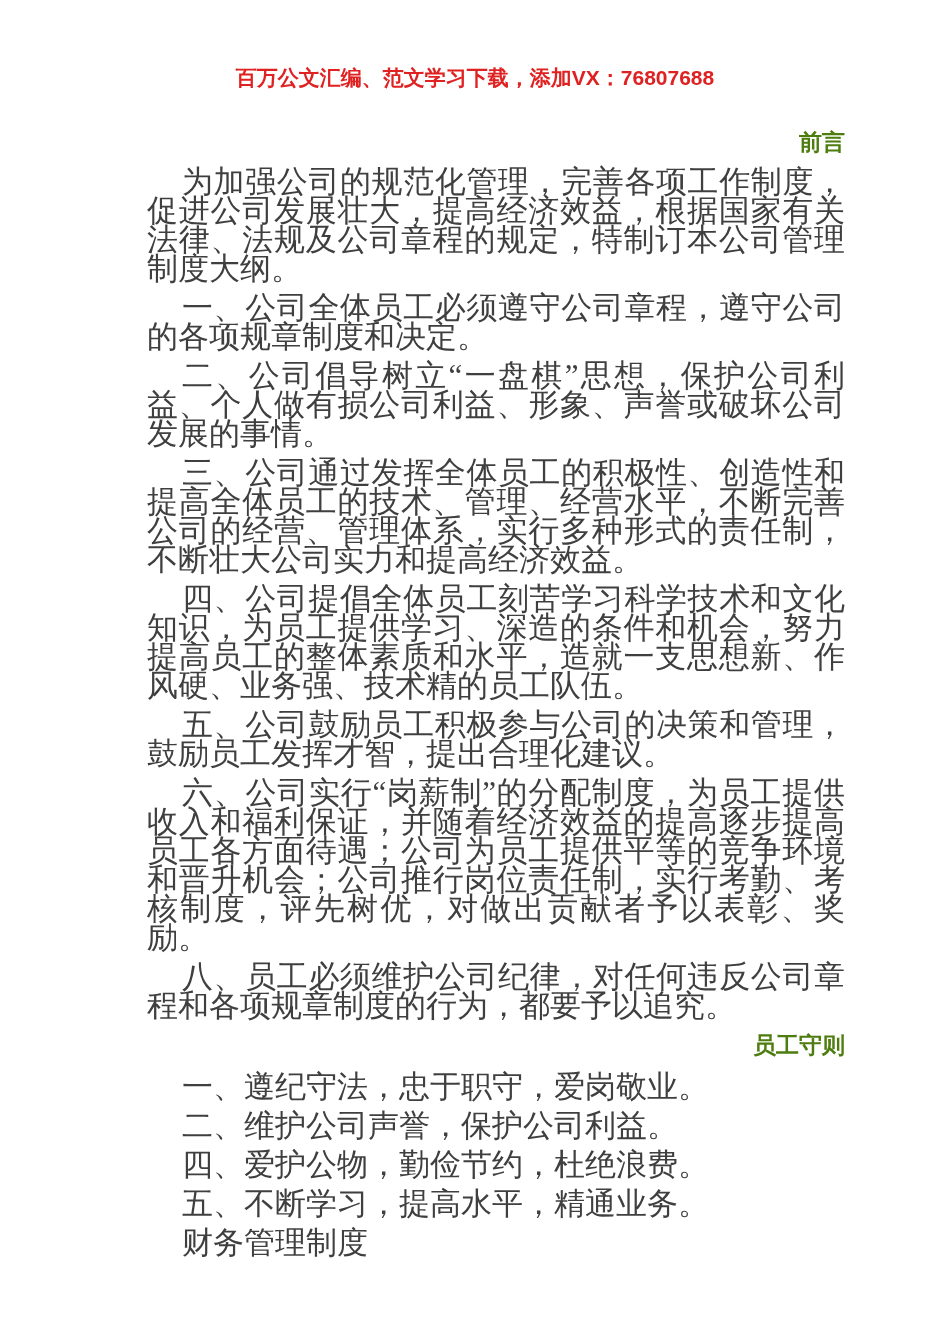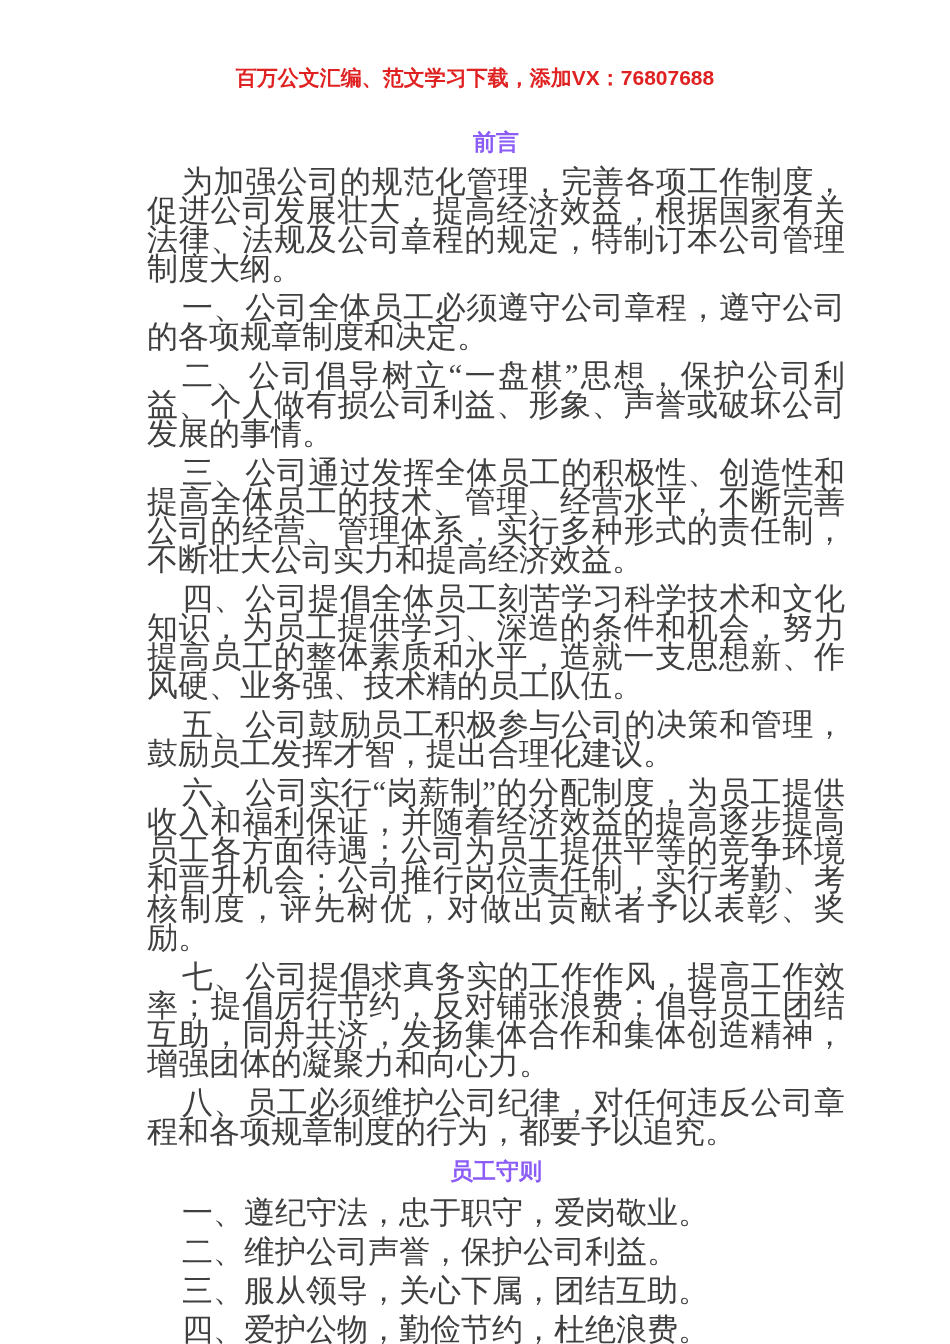--- a/index.html
+++ b/index.html
@@ -21,26 +21,26 @@
     margin-left: -147px;
     margin-right: -105px;
     text-align: center;
     font-family: "Liberation Sans", "DejaVu Sans", sans-serif;
     font-weight: bold;
     font-size: 21px;
     line-height: 27px;
     color: #e02121;
   }
   .sec-title {
-    text-align: center;
+    text-align: right;
     font-family: "Liberation Sans", "DejaVu Sans", sans-serif;
     font-weight: bold;
     font-size: 23px;
     line-height: 30px;
-    color: #8b5cf6;
+    color: #4d7c0f;
     margin: 36px 0 10px 0;
   }
   .section.second .sec-title {
     margin: 4px 0 12px 0;
   }
   .paras .para {
     font-size: 31px;
     line-height: 29px;
     text-align: justify;
     text-indent: 35px;
@@ -58,30 +58,28 @@
   <div class="section first">
     <h1 class="sec-title">前言</h1>
     <div class="paras">
         <p class="para">为加强公司的规范化管理，完善各项工作制度，促进公司发展壮大，提高经济效益，根据国家有关法律、法规及公司章程的规定，特制订本公司管理制度大纲。</p>
         <p class="para">一、公司全体员工必须遵守公司章程，遵守公司的各项规章制度和决定。</p>
         <p class="para">二、公司倡导树立“一盘棋”思想，保护公司利益、个人做有损公司利益、形象、声誉或破坏公司发展的事情。</p>
         <p class="para">三、公司通过发挥全体员工的积极性、创造性和提高全体员工的技术、管理、经营水平，不断完善公司的经营、管理体系，实行多种形式的责任制，不断壮大公司实力和提高经济效益。</p>
         <p class="para">四、公司提倡全体员工刻苦学习科学技术和文化知识，为员工提供学习、深造的条件和机会，努力提高员工的整体素质和水平，造就一支思想新、作风硬、业务强、技术精的员工队伍。</p>
         <p class="para">五、公司鼓励员工积极参与公司的决策和管理，鼓励员工发挥才智，提出合理化建议。</p>
         <p class="para">六、公司实行“岗薪制”的分配制度，为员工提供收入和福利保证，并随着经济效益的提高逐步提高员工各方面待遇；公司为员工提供平等的竞争环境和晋升机会；公司推行岗位责任制，实行考勤、考核制度，评先树优，对做出贡献者予以表彰、奖励。</p>
-        <p class="para">七、公司提倡求真务实的工作作风，提高工作效率；提倡厉行节约，反对铺张浪费；倡导员工团结互助，同舟共济，发扬集体合作和集体创造精神，增强团体的凝聚力和向心力。</p>
         <p class="para">八、员工必须维护公司纪律，对任何违反公司章程和各项规章制度的行为，都要予以追究。</p>
       </div>
   </div>
 
   <div class="section second">
     <h1 class="sec-title">员工守则</h1>
     <div class="paras">
         <p class="para">一、遵纪守法，忠于职守，爱岗敬业。</p>
         <p class="para">二、维护公司声誉，保护公司利益。</p>
-        <p class="para">三、服从领导，关心下属，团结互助。</p>
         <p class="para">四、爱护公物，勤俭节约，杜绝浪费。</p>
         <p class="para">五、不断学习，提高水平，精通业务。</p>
         <p class="para">财务管理制度</p>
       </div>
   </div>
 
 </div>
 
 </body></html>

